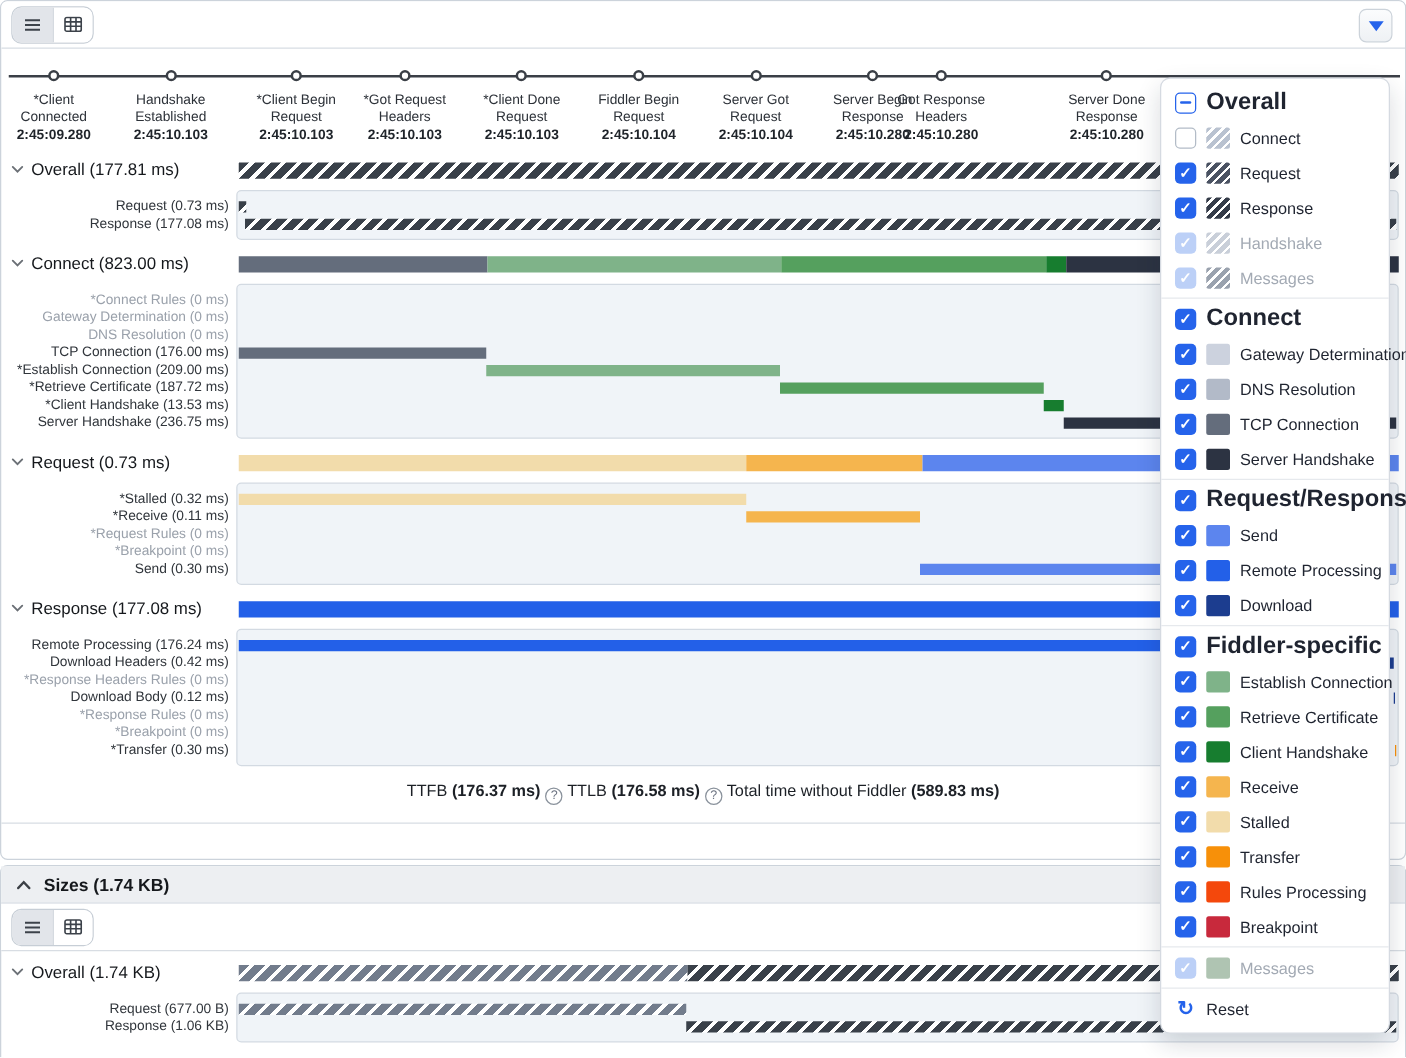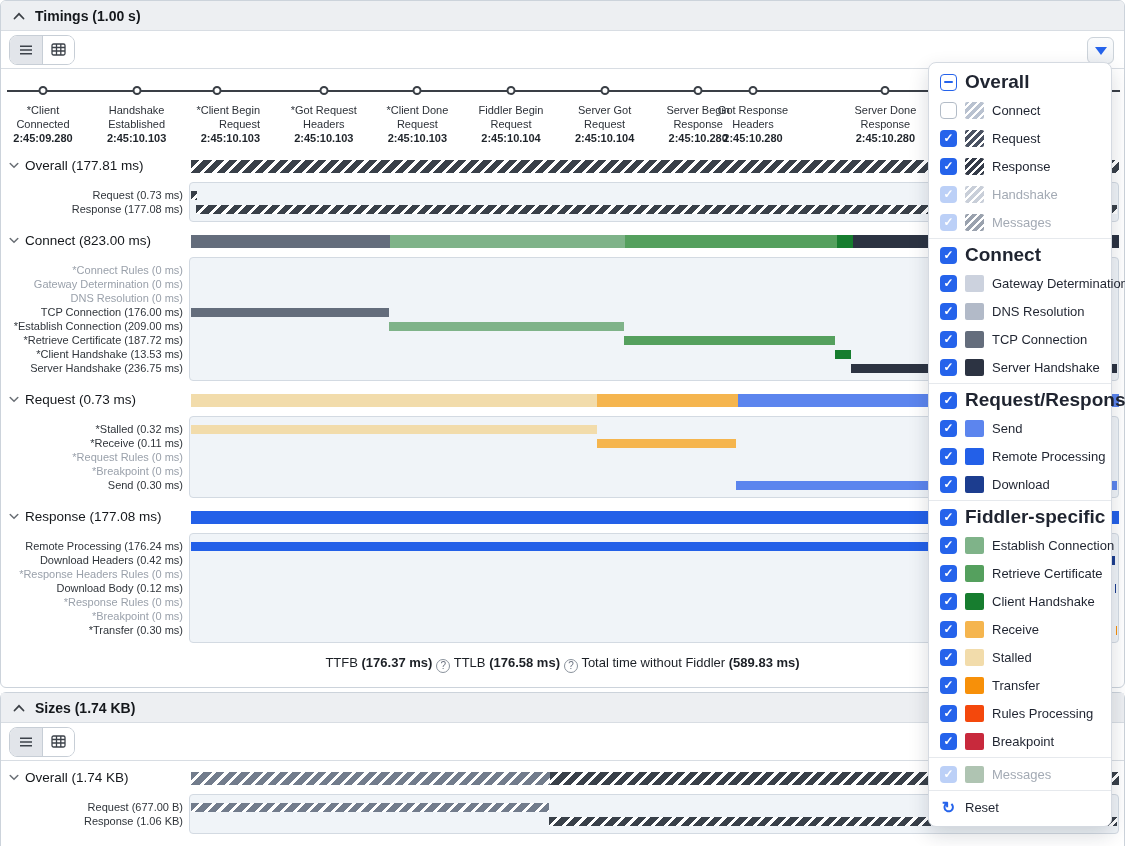--- a/index.html
+++ b/index.html
@@ -82,26 +82,20 @@
   .cb.indet::after { content:""; width:9px; height:2.5px; background:#2563eb; border-radius:1px; }
   .swatch { width:19px; height:17px; border-radius:2px; flex:0 0 auto; }
   .reset-ic { color:#2563eb; font-size:16px; font-weight:700; width:17px; text-align:center; }
 </style>
 </head>
 <body>
 
 <div class="page">
 
   <section class="panel timings">
-    <header class="section-header">
-      <svg class="chev" viewBox="0 0 12 8">
-          <polyline points="1.5,6.5 6,1.8 10.5,6.5" fill="none" stroke="#3c4046" stroke-width="1.8" stroke-linecap="round"></polyline>
-        </svg>
-      <span class="title">Timings (1.00 s)</span>
-    </header>
 
     <div class="toolbar">
       <div class="view-toggle">
         <button class="sel" title="">
           <svg width="14" height="12" viewBox="0 0 14 12">
               <g stroke="#3c424a" stroke-width="1.6">
                 <line x1="1" y1="2.2" x2="13" y2="2.2"></line>
                 <line x1="1" y1="6" x2="13" y2="6"></line>
                 <line x1="1" y1="9.8" x2="13" y2="9.8"></line>
               </g>
@@ -130,21 +124,21 @@
       <div class="tl-marker" style="left: 42px;">
             <div class="tl-dot"></div>
             <div class="tl-name">*Client Connected</div>
             <div class="tl-time">2:45:09.280</div>
           </div>
           <div class="tl-marker" style="left: 135.6px;">
             <div class="tl-dot"></div>
             <div class="tl-name">Handshake Established</div>
             <div class="tl-time">2:45:10.103</div>
           </div>
-          <div class="tl-marker" style="left: 216px; text-align: right;">
+          <div class="tl-marker" style="left: 236px;">
             <div class="tl-dot"></div>
             <div class="tl-name">*Client Begin Request</div>
             <div class="tl-time">2:45:10.103</div>
           </div>
           <div class="tl-marker" style="left: 322.8px;">
             <div class="tl-dot"></div>
             <div class="tl-name">*Got Request Headers</div>
             <div class="tl-time">2:45:10.103</div>
           </div>
           <div class="tl-marker" style="left: 416.4px;">

